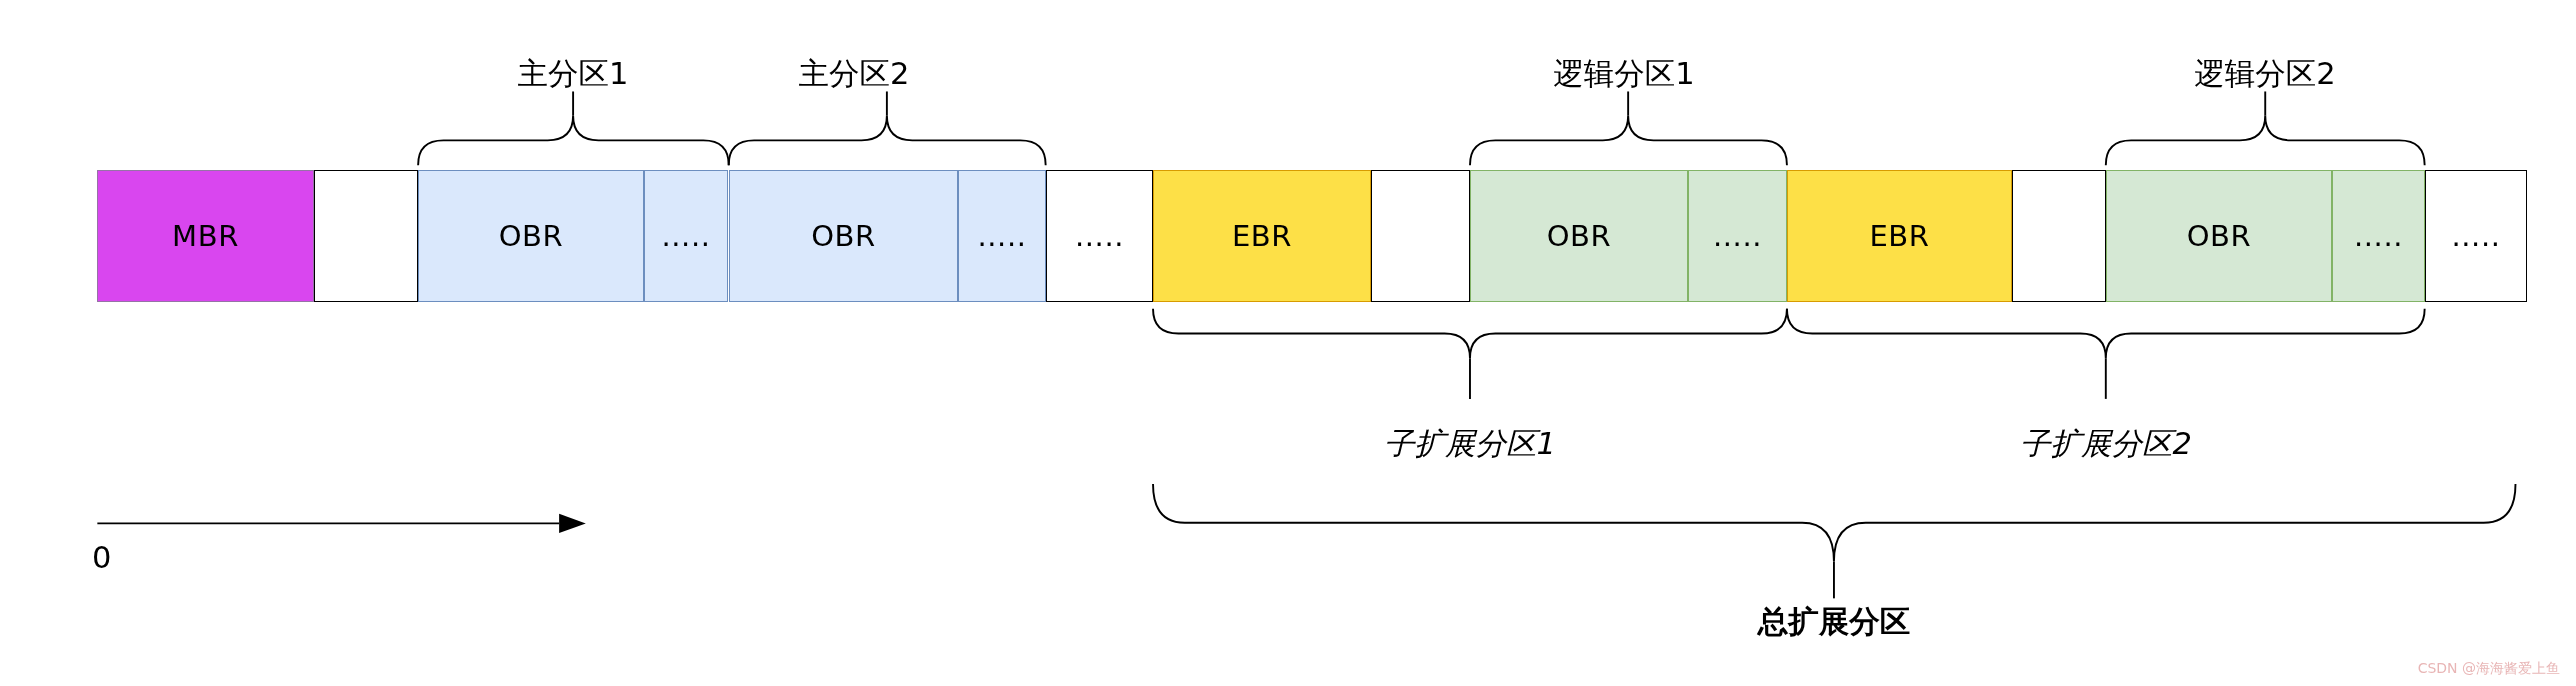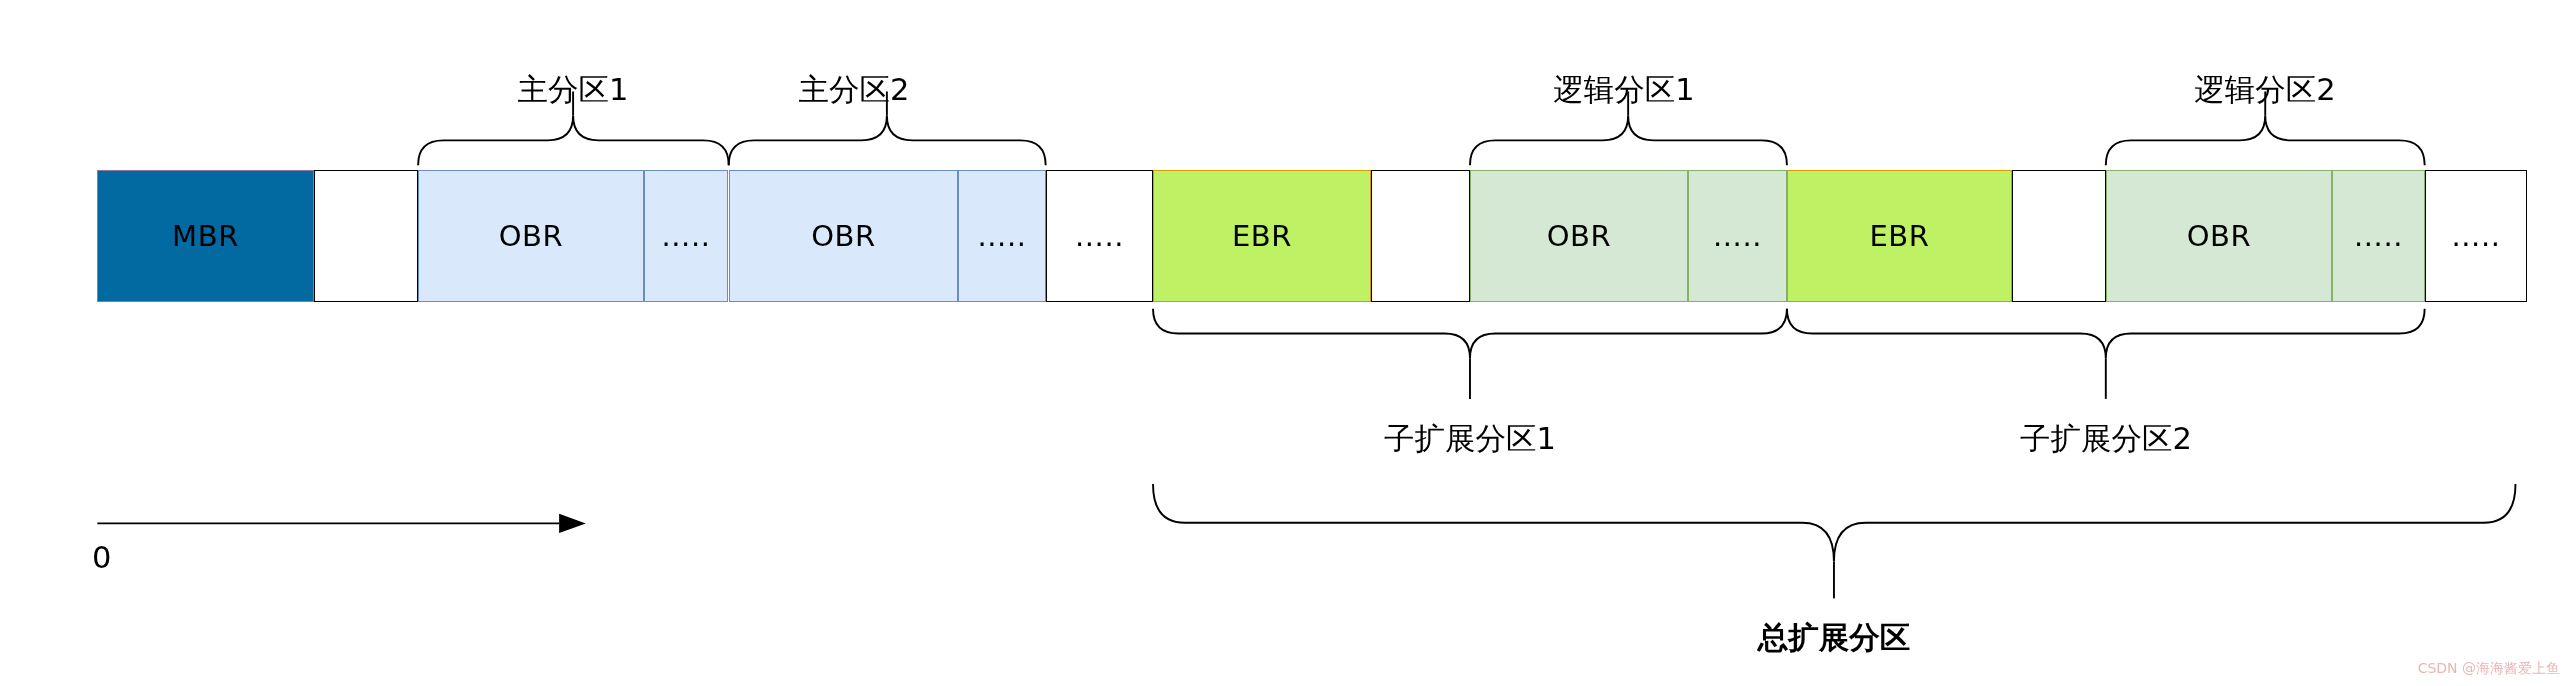--- a/index.html
+++ b/index.html
@@ -8,23 +8,23 @@
     font-family:"DejaVu Sans","Liberation Sans",sans-serif;color:#000;
     overflow:hidden;
   }
   .canvas{position:absolute;inset:0;}
   .box{
     position:absolute;top:170px;height:132px;box-sizing:border-box;
     border:1.9px solid #000;background:#fff;
     display:flex;align-items:center;justify-content:center;
     font-size:29px;letter-spacing:0.6px;white-space:nowrap;
   }
-  .t-mbr{background:#0369a1;border-color:#9673a6;}
+  .t-mbr{background:#d946ef;border-color:#9673a6;}
   .t-primary{background:#dae8fc;border-color:#6c8ebf;}
-  .t-ebr{background:#bef264;border-color:#d79b00;}
+  .t-ebr{background:#fde047;border-color:#d79b00;}
   .t-logical{background:#d5e8d4;border-color:#82b366;}
   .t-empty,.t-plain{background:#ffffff;border-color:#000;}
 
   .b0{left:97px;width:217px}
   .b1{left:314px;width:104px}
   .b2{left:418px;width:226px}
   .b3{left:644px;width:84px}
   .b4{left:729px;width:229px}
   .b5{left:958px;width:88px}
   .b6{left:1046px;width:107px}
@@ -33,24 +33,24 @@
   .b9{left:1470px;width:218px}
   .b10{left:1688px;width:99px}
   .b11{left:1787px;width:225px}
   .b12{left:2012px;width:94px}
   .b13{left:2106px;width:226px}
   .b14{left:2332px;width:93px}
   .b15{left:2425px;width:102px}
 
   .lbl{
     position:absolute;transform:translateX(-50%);
-    font-size:30.5px;white-space:nowrap;text-align:right;margin-top:16px;
+    font-size:30.5px;white-space:nowrap;text-align:right;
   }
   .toplabel{top:54px;}
-  .sublabel{top:403px;}
+  .sublabel{top:424px;font-style:italic;}
   .totallabel{top:602px;font-weight:bold;}
   .originlabel{position:absolute;left:92px;top:540px;font-size:30.5px;}
 
   svg.overlay{position:absolute;left:0;top:0;width:2576px;height:686px;}
   svg.overlay path{fill:none;stroke:#000;stroke-width:3;}
   svg.overlay line{stroke:#000;stroke-width:3;}
   svg.overlay polygon{fill:#000;stroke:none;}
 
   .watermark{
     position:absolute;right:16px;bottom:7.6px;

